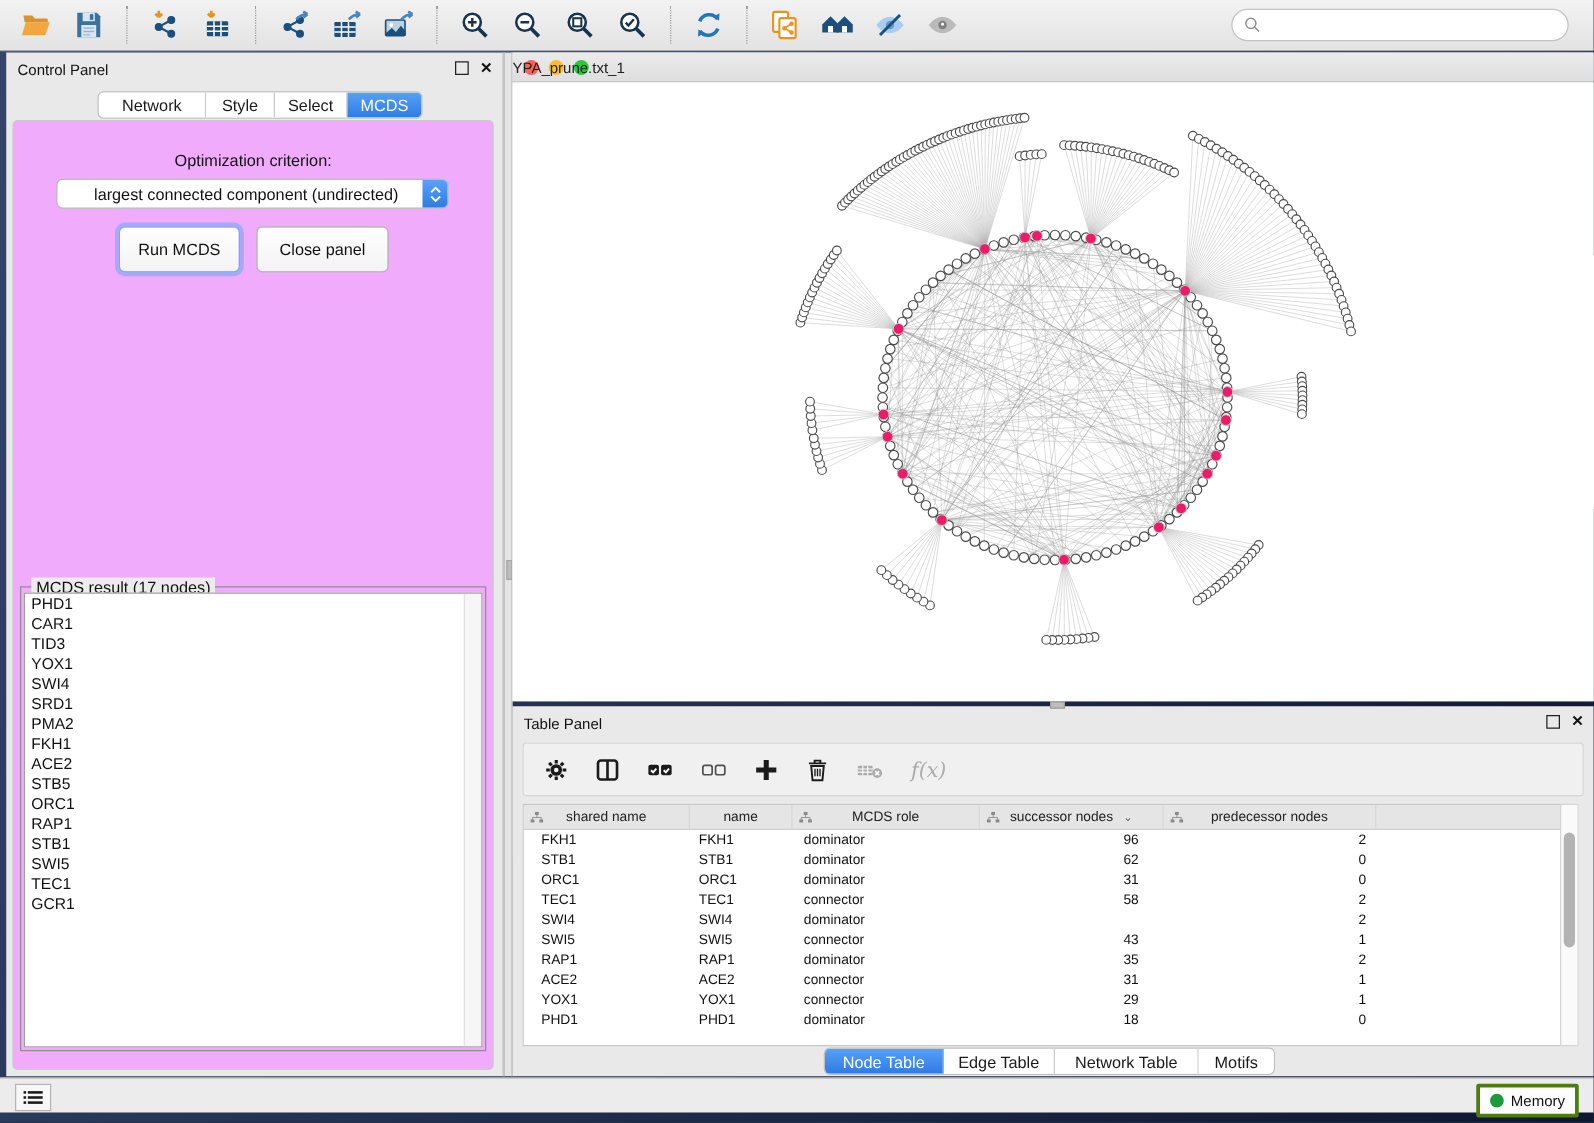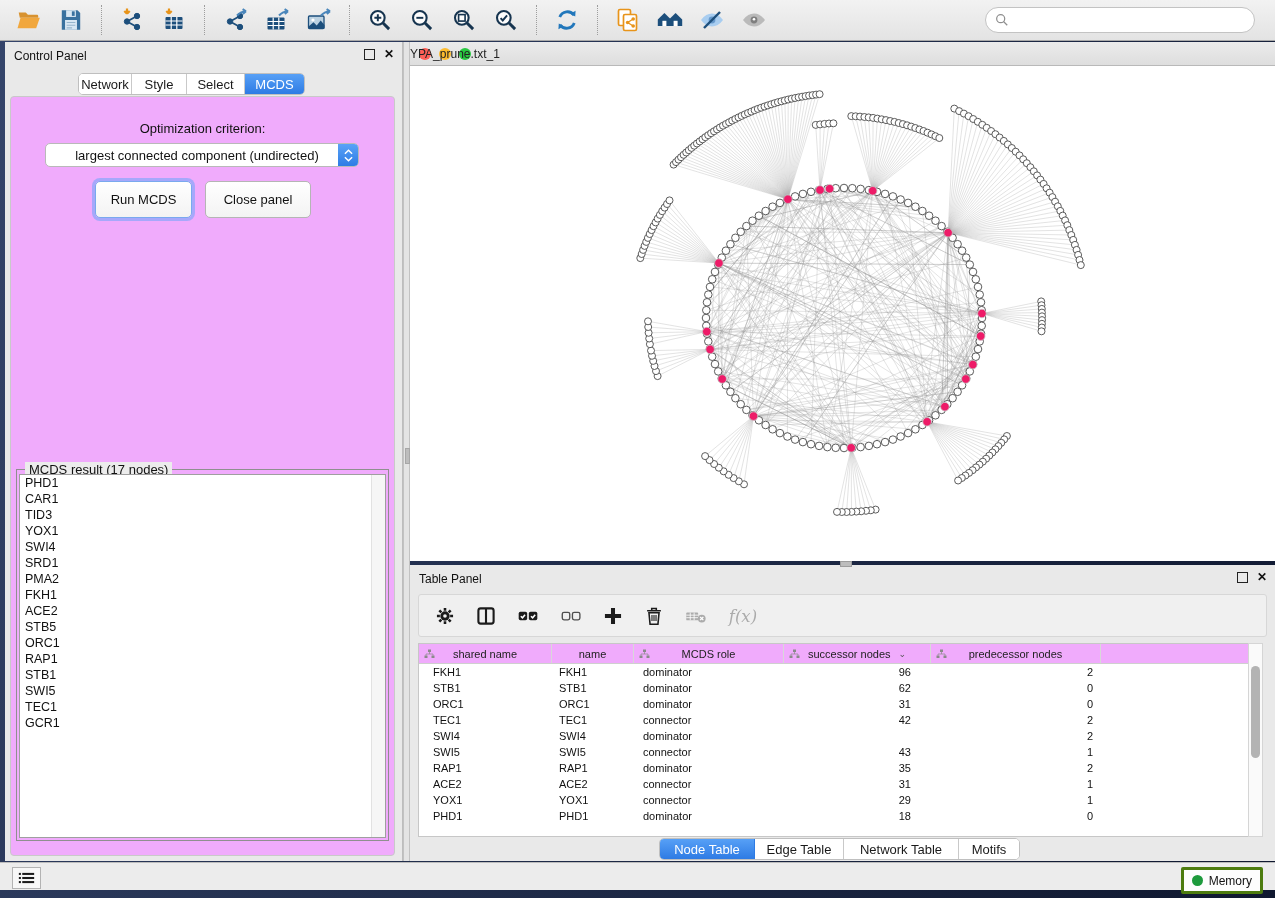--- a/index.html
+++ b/index.html
@@ -77,21 +77,21 @@
   .net-canvas svg{display:block}
   
   .table-panel{position:absolute;left:410px;top:565px;width:865px;height:296px;background:#e9e9e9}
   .tp-toolbar{position:absolute;left:8px;top:29px;width:849px;height:43px;box-sizing:border-box;
     background:#f0f0f0;border:1px solid #d7d7d7;border-radius:3px;display:flex;align-items:center;
     padding-left:15px;gap:19px}
   .tp-toolbar .tpi{display:flex;align-items:center;justify-content:center}
   .tp-toolbar svg{height:22px}
   .data-table{position:absolute;left:8px;top:78px;width:838px;height:194px;background:#fff;
     border:1px solid #c7c7c7;box-sizing:border-box;overflow:hidden}
-  .thead{display:flex;height:20px;background:#f0abfc;border-bottom:1px solid #cfcfcf;box-sizing:border-box}
+  .thead{display:flex;height:20px;background:#e5e5e5;border-bottom:1px solid #cfcfcf;box-sizing:border-box}
   .th{position:relative;display:flex;align-items:center;justify-content:center;font-size:11px;color:#222;
     border-right:1px solid #d8d8d8;box-sizing:border-box;gap:5px}
   .th .colicon{position:absolute;left:5px;top:5px}
   .sort-chev{font-size:9px;color:#555;margin-left:3px}
   .tr{display:flex;height:16px}
   .td{font-size:11px;color:#111;box-sizing:border-box;white-space:nowrap;overflow:hidden;line-height:16px}
   .vscroll{position:absolute;right:12px;top:78px;width:15px;height:194px;background:#fafafa;
     border:1px solid #d5d5d5;box-sizing:border-box}
   .vscroll .thumb{position:absolute;left:2px;top:22px;width:9px;height:92px;background:#b3b3b3;border-radius:5px}
   .tp-tabs{left:249px;top:273px}
@@ -265,21 +265,21 @@
 
 <div class="control-panel">
   <div class="panel-titlebar">
     <span class="panel-title">Control Panel</span>
     <span class="panel-winbtns">
       <span class="float-btn"></span>
       <span class="close-btn">✕</span>
     </span>
   </div>
   <div class="seg-bar cp-tabs" id="cp-tabs">
-      <div class="seg" style="width: 53px;">Network</div>
+      <div class="seg" style="width: 86px;">Network</div>
       <div class="seg" style="width: 55px;">Style</div>
       <div class="seg" style="width: 58px;">Select</div>
       <div class="seg active" style="width: 59px;">MCDS</div>
     </div>
   <div class="cp-content">
     <div class="opt-label">Optimization criterion:</div>
     <div class="dropdown">
       <span class="dropdown-text">largest connected component (undirected)</span>
       <span class="dropdown-stepper">
         <svg viewBox="0 0 10 6">
@@ -1248,21 +1248,21 @@
           <div class="td" style="width: 133px; padding-left: 14px;">ORC1</div>
           <div class="td" style="width: 82px; padding-left: 7px;">ORC1</div>
           <div class="td" style="width: 150px; padding-left: 9px;">dominator</div>
           <div class="td" style="width: 147px; text-align: right; padding-right: 20px;">31</div>
           <div class="td" style="width: 170px; text-align: right; padding-right: 8px;">0</div>
         </div>
         <div class="tr">
           <div class="td" style="width: 133px; padding-left: 14px;">TEC1</div>
           <div class="td" style="width: 82px; padding-left: 7px;">TEC1</div>
           <div class="td" style="width: 150px; padding-left: 9px;">connector</div>
-          <div class="td" style="width: 147px; text-align: right; padding-right: 20px;">42</div>
+          <div class="td" style="width: 147px; text-align: right; padding-right: 20px;">58</div>
           <div class="td" style="width: 170px; text-align: right; padding-right: 8px;">2</div>
         </div>
         <div class="tr">
           <div class="td" style="width: 133px; padding-left: 14px;">SWI4</div>
           <div class="td" style="width: 82px; padding-left: 7px;">SWI4</div>
           <div class="td" style="width: 150px; padding-left: 9px;">dominator</div>
           <div class="td" style="width: 147px; text-align: right; padding-right: 20px; margin-top: 25px;">46</div>
           <div class="td" style="width: 170px; text-align: right; padding-right: 8px;">2</div>
         </div>
         <div class="tr">

